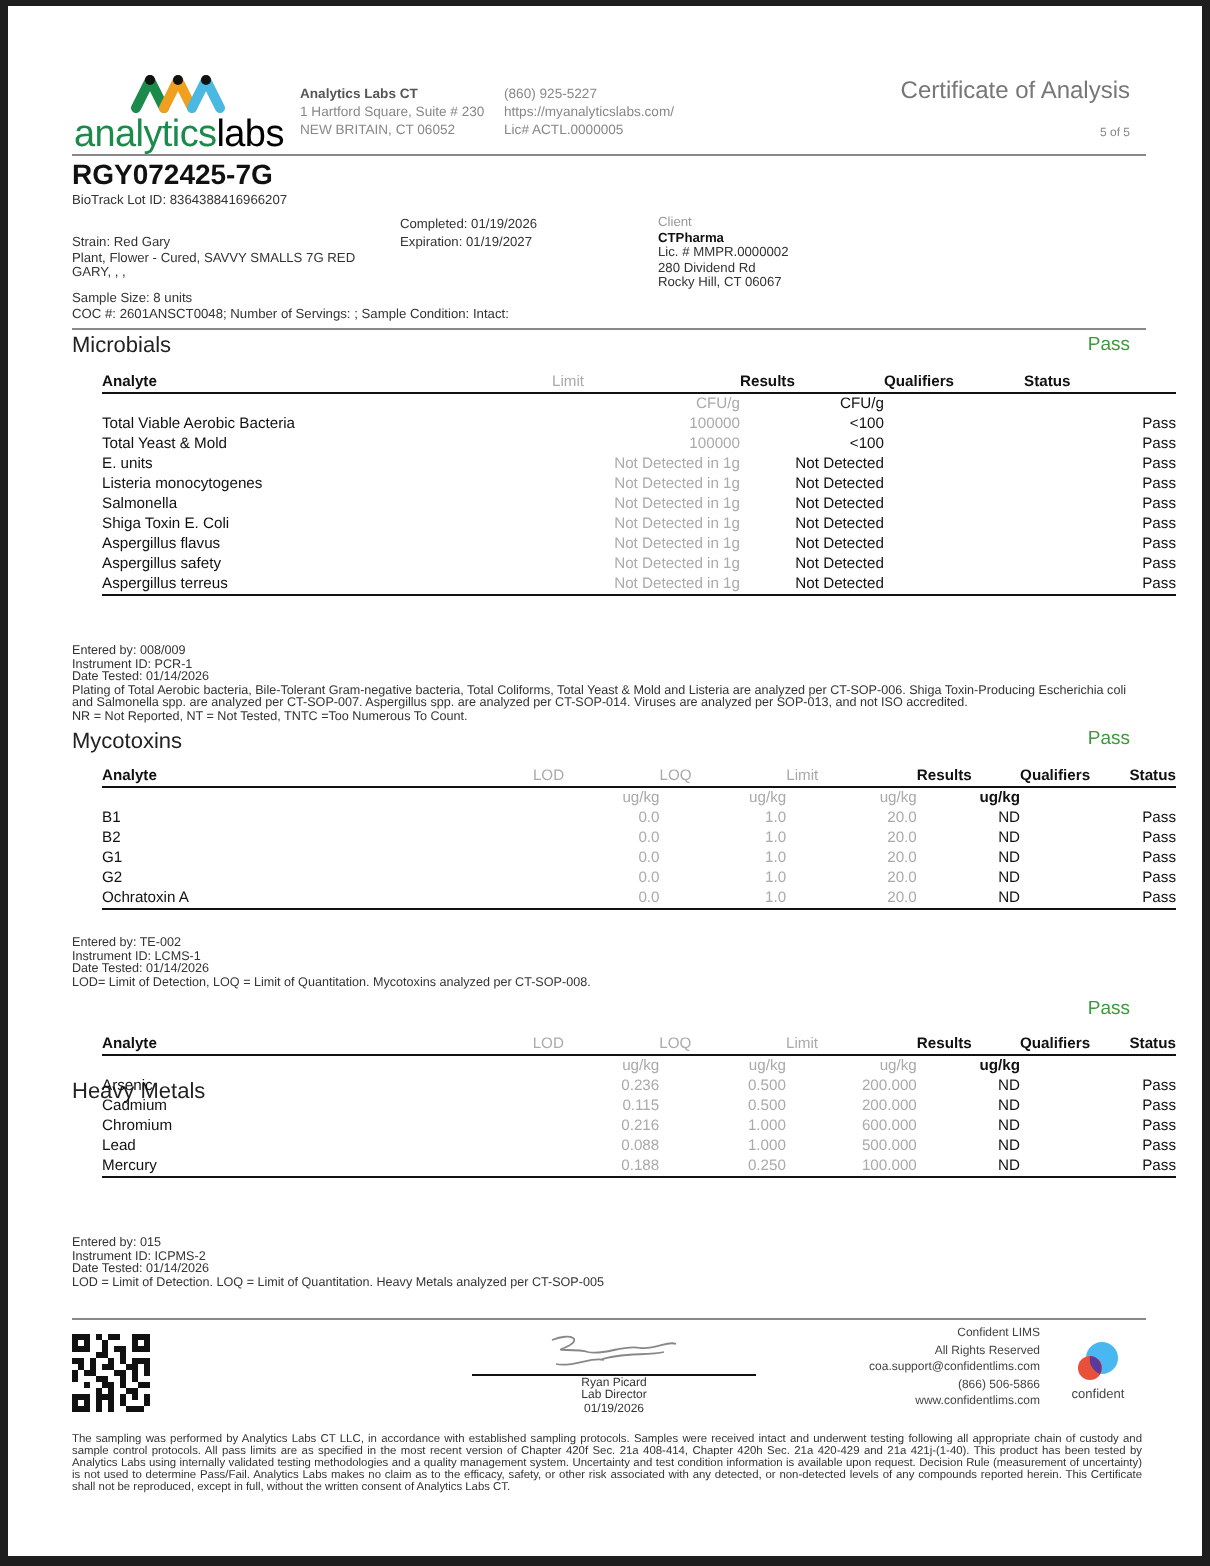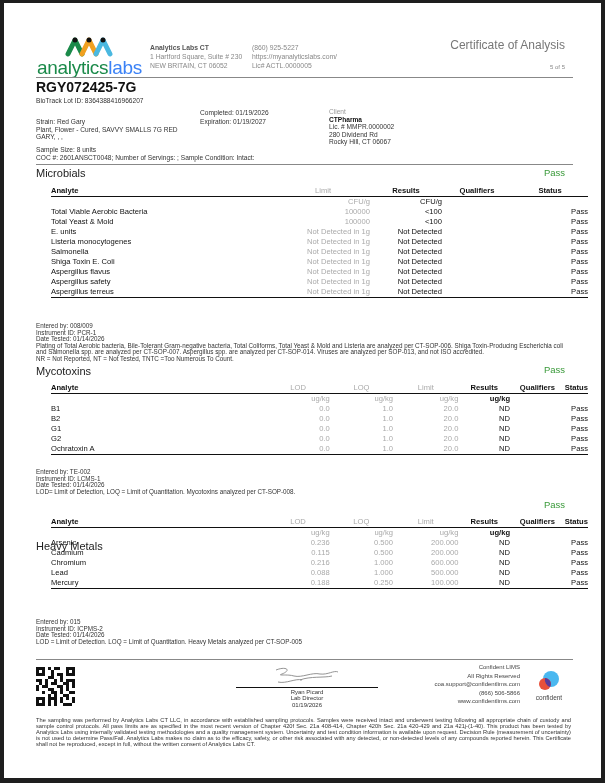--- a/index.html
+++ b/index.html
@@ -8,39 +8,39 @@
   .page {
     position: absolute; left: 4px; top: 3px; width: 597px; height: 775px;
     background: #fff;
   }
   .abs { position: absolute; }
 
   
   .logo { left: 33px; top: 30px; width: 112px; height: 46px; }
   .logo-text { position: absolute; left: 0; top: 24px; font-size: 19px; letter-spacing: -0.3px; white-space: nowrap; }
   .logo-text .b1 { color: #1b8a4a; font-weight: normal; }
-  .logo-text .b2 { color: #3b82f6; }
+  .logo-text .b2 { color: #000000; }
   .hdr-col { font-size: 6.8px; color: #888; line-height: 9.2px; white-space: nowrap; }
   .hdr-col .strong { color: #555; font-weight: bold; }
   .coa-title { right: 36px; top: 35px; font-size: 12px; color: #777; }
   .page-num { right: 36px; top: 61px; font-size: 6px; color: #888; }
   .rule { position: absolute; height: 1px; background: #888; }
 
   
   .product { left: 32px; top: 76px; font-size: 14px; font-weight: bold; color: #111; }
   .small { font-size: 6.6px; color: #333; line-height: 7.6px; white-space: nowrap; }
   .sample-id { left: 32px; top: 102px; font-size: 11px; font-weight: bold; color: #111; }
   .client-label { color: #999; }
   .client-name { font-weight: bold; color: #111; }
 
   
   .sec-title { font-size: 11px; color: #222; }
   .pass-green { font-size: 9.5px; color: #3a9a3a; }
   table.tbl { position: absolute; left: 47px; width: 537px; border-collapse: collapse; font-size: 7.6px; }
-  table.tbl th { font-weight: bold; text-align: center; padding: 0; height: 11px; border-bottom: 1.5px solid #111; color: #111; }
+  table.tbl th { font-weight: bold; text-align: left; padding: 0; height: 11px; border-bottom: 1.5px solid #111; color: #111; }
   table.tbl th.left, table.tbl td.left { text-align: left; }
   table.tbl th.grey { color: #aaa; font-weight: normal; }
   table.tbl td { padding: 0; text-align: right; height: 10px; line-height: 10px; color: #111; white-space: nowrap; }
   table.tbl td.grey { color: #aaa; }
   table.tbl tr.last td { border-bottom: 1.5px solid #111; }
   table.tbl td.res { font-weight: normal; color: #111; }
   .notes { font-size: 6.3px; color: #333; line-height: 6.6px; }
 
   
   .qr { left: 32px; top: 664px; width: 39px; height: 39px; }

